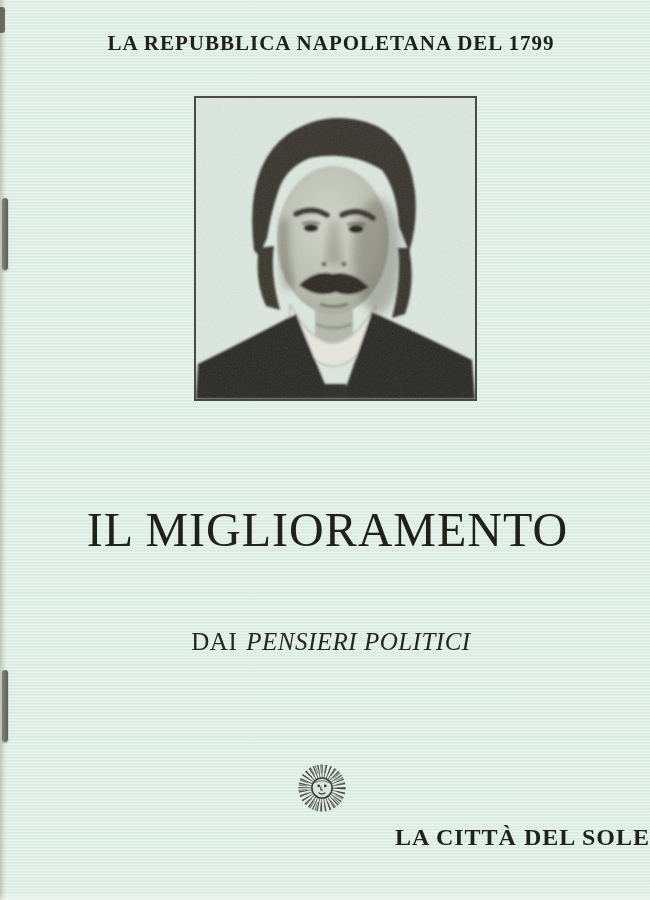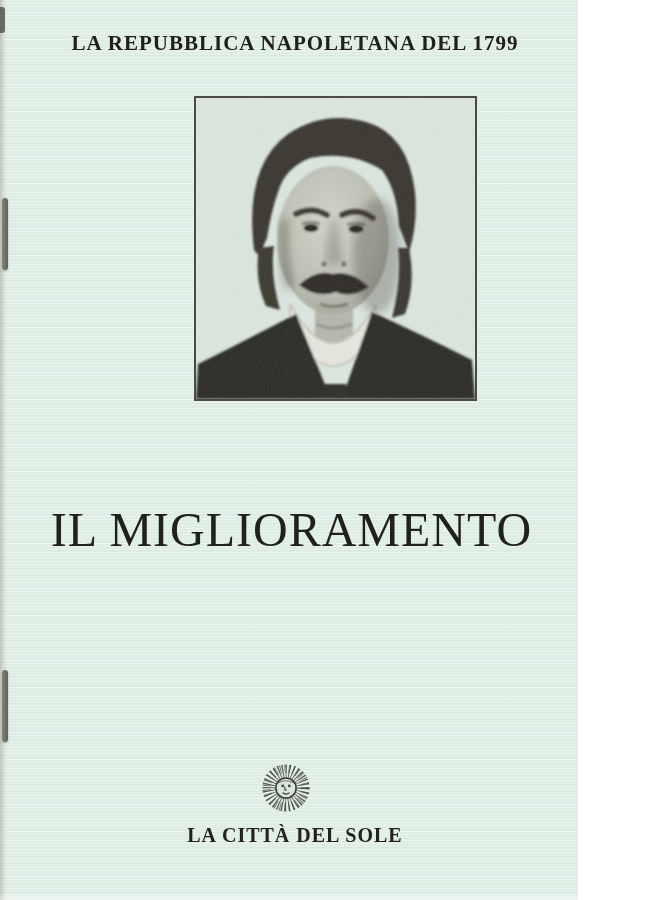--- a/index.html
+++ b/index.html
@@ -2,31 +2,30 @@
 <html><head>
 <meta charset="utf-8">
 <style>
   html,body{margin:0;padding:0;}
   body{
     width:650px;height:900px;
     font-family:"Liberation Serif","DejaVu Serif",serif;
     color:#24241e;
   }
   .cover{
-    position:relative;width:570px;height:900px;overflow:hidden;
+    position:relative;width:650px;height:900px;overflow:hidden;
     background-color:#dfeee6;
     background-image:
       repeating-linear-gradient(180deg,
         rgba(255,255,255,.32) 0px, rgba(255,255,255,.32) 1px,
         rgba(210,231,220,.28) 1px, rgba(210,231,220,.28) 2px,
         rgba(223,240,231,0) 2px, rgba(223,240,231,0) 3px),
       repeating-linear-gradient(180deg,
         rgba(188,214,201,.12) 0px, rgba(188,214,201,.12) 2px,
         rgba(255,255,255,0) 2px, rgba(255,255,255,0) 9px);
-    padding-left: 8px;
   }
   
   .page-edge{
     position:absolute;left:0;top:0;width:7px;height:900px;
     background:linear-gradient(to right, rgba(150,146,128,.45), rgba(150,146,128,.12) 60%, rgba(150,146,128,0));
   }
   .edge-notch{
     position:absolute;left:0;top:7px;width:5px;height:26px;
     background:#57564d;border-radius:0 3px 3px 0;opacity:.85;
   }
@@ -67,21 +66,21 @@
     text-align:center;font-size:25px;letter-spacing:.5px;color:#26261f;
   }
   .subtitle .reg{margin-right:9px;}
   .subtitle .ital{font-style:italic;}
   .sun-wrap{
     position:absolute;top:763px;left:0;right:6px;
     display:flex;justify-content:center;
   }
   .publisher{
     position:absolute;top:824px;left:12px;right:0;
-    text-align:center;font-size:20px;font-weight:bold;
+    text-align:right;font-size:24px;font-weight:bold;
     letter-spacing:1px;color:#22221c;
   }
 </style>
 </head>
 <body>
 
 <div class="cover">
 
   <div class="page-edge"></div>
   <div class="edge-notch"></div>
@@ -158,20 +157,23 @@
 
       <rect x="0" y="0" width="279" height="301" filter="url(#noiseF)" opacity="0.16"></rect>
     </svg>
   </div>
 
 
   <div class="book-title">
     <div>IL MIGLIORAMENTO</div>
   </div>
 
+  <div class="subtitle">
+    <span class="reg">DAI</span><span class="ital">PENSIERI POLITICI</span>
+  </div>
 
   <div class="sun-wrap">
     <svg width="50" height="50" viewBox="-26 -26 52 52">
 
       <circle cx="0" cy="0" r="17" fill="none" stroke="#3c3c36" stroke-width="15" stroke-dasharray="1.1 2.2" opacity=".85"></circle>
       <circle cx="0" cy="0" r="20" fill="none" stroke="#46463f" stroke-width="9" stroke-dasharray="1 3.6" opacity=".7"></circle>
 
       <circle cx="0" cy="0" r="10.5" fill="#d9e6dd" stroke="#3c3c36" stroke-width="1.6"></circle>
 
       <circle cx="-3.4" cy="-2.2" r="1.4" fill="#3c3c36"></circle>

